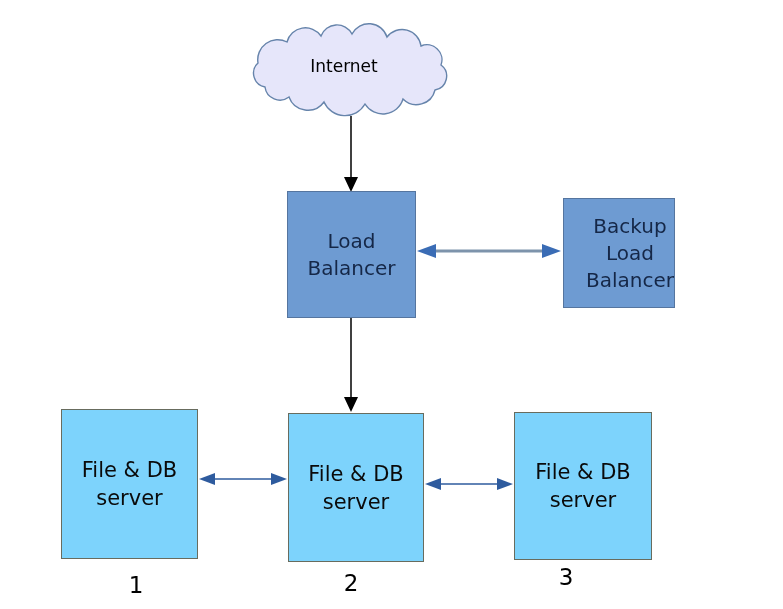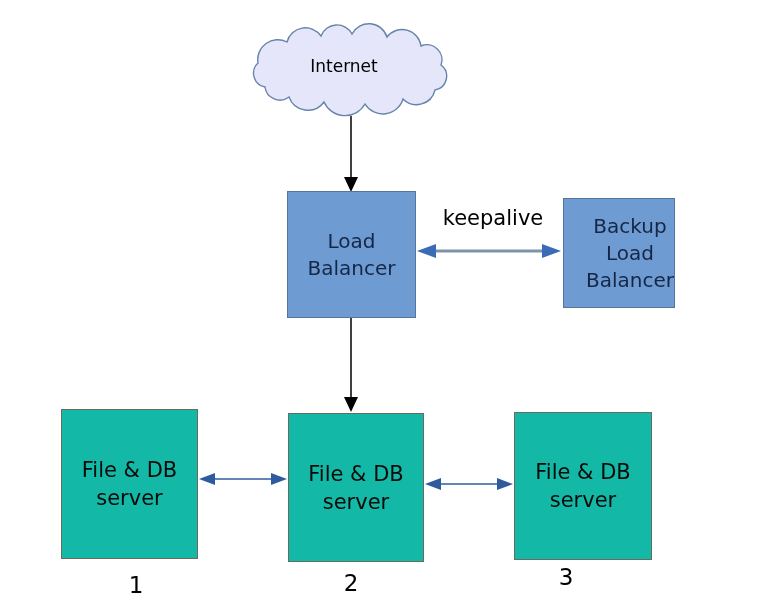--- a/index.html
+++ b/index.html
@@ -3,21 +3,21 @@
 <meta charset="utf-8">
 <style>
   html,body{margin:0;padding:0;background:#fff;}
   .canvas{position:relative;width:783px;height:609px;background:#ffffff;
           font-family:"DejaVu Sans",sans-serif;overflow:hidden;}
   svg.layer{position:absolute;left:0;top:0;width:783px;height:609px;}
   .node{position:absolute;display:flex;align-items:center;justify-content:center;
         text-align:center;white-space:pre-line;box-sizing:border-box;}
   .node-blue{background:#6e9bd2;border:1px solid #55759f;color:#152747;
              font-size:20px;line-height:27px;}
-  .node-green{background:#14b8a6;border:1px solid #686c5e;color:#0a0a0a;
+  .node-green{background:#7dd3fc;border:1px solid #686c5e;color:#0a0a0a;
               font-size:21px;line-height:28px;}
   #lb  {left:287px;top:191px;width:129px;height:127px;}
   #blb {left:563px;top:198px;width:112px;height:110px;justify-content:flex-end;}
   #s1  {left:61px; top:409px;width:137px;height:150px;}
   #s2  {left:288px;top:413px;width:136px;height:149px;}
   #s3  {left:514px;top:412px;width:138px;height:148px;}
   .txt{position:absolute;color:#000;text-align:center;white-space:pre-line;}
   #internet-label {left:284px;top:56px; width:120px;font-size:17px;}
   #keepalive-label{left:432px;top:206px;width:122px;font-size:21px;}
   .num{font-size:23px;}
@@ -71,21 +71,20 @@
   <div class="node node-blue" id="lb">
     <span>Load
 Balancer</span>
   </div>
   <div class="node node-blue" id="blb">
     <span>Backup
 Load
 Balancer</span>
   </div>
 
-  <div class="txt" id="keepalive-label">keepalive</div>
 
   <div class="node node-green" id="s1">
     <span>File &amp; DB
 server</span>
   </div>
   <div class="node node-green" id="s2">
     <span>File &amp; DB
 server</span>
   </div>
   <div class="node node-green" id="s3">

